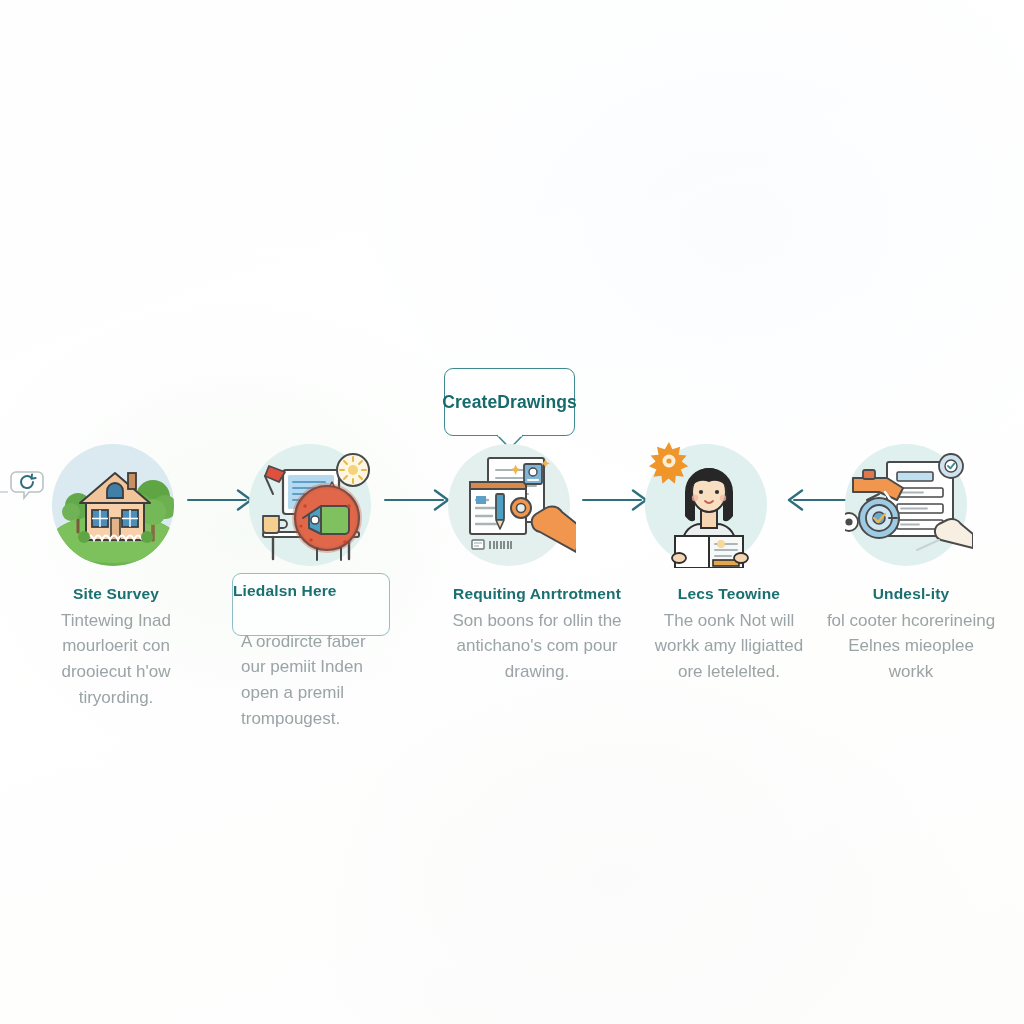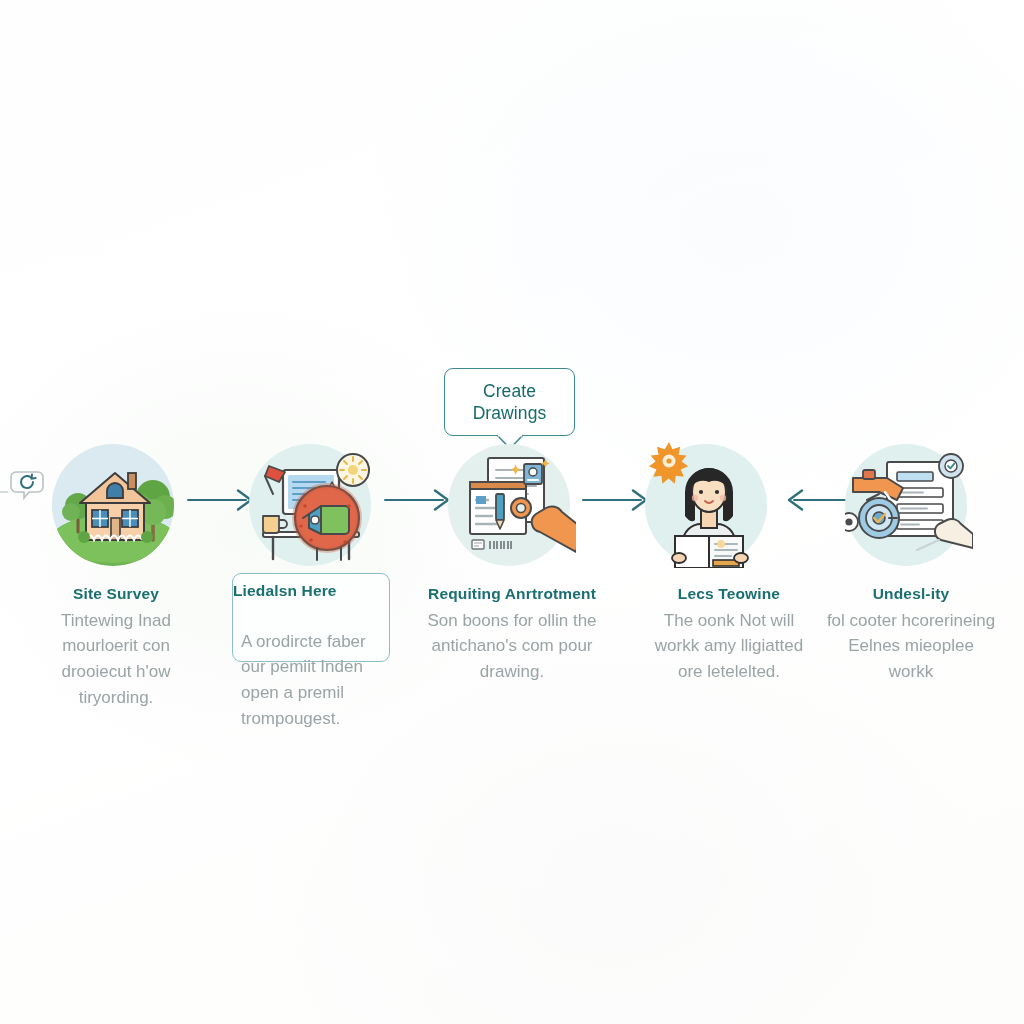--- a/index.html
+++ b/index.html
@@ -79,26 +79,25 @@
     height: 68px;
     border: 1.6px solid #3d8a93;
     border-radius: 9px;
     background: #ffffff;
     box-sizing: border-box;
   }
   #callout .ctext {
     position: absolute;
     inset: 0;
     display: flex;
-    flex-direction: column;
     align-items: center;
     justify-content: center;
     color: #176a6c;
     font-size: 17.5px;
-    font-weight: normal;
+    font-weight: bold;
     line-height: 1.26;
     letter-spacing: 0.1px;
     text-align: center;
   }
   #callout .tail {
     position: absolute;
     left: 50%;
     top: 100%;
     margin-left: -13px;
     width: 26px;
@@ -129,21 +128,21 @@
     margin: 0;
     padding: 0 6px;
   }
 
   
   #cap-2-wrap {
     position: absolute;
     left: 232px;
     top: 573px;
     width: 158px;
-    height: 89px;
+    height: 63px;
     border: 1.5px solid #8fbec6;
     border-radius: 9px;
     background: #fdfefe;
     box-sizing: border-box;
   }
   #cap-2-wrap .cap-title { margin-top: 8px; }
   #cap-2-wrap .cap-body { padding: 0 8px; margin-top: 28px; }
 </style>
 </head>
 <body>
@@ -402,21 +401,21 @@
   <div class="caption" style="left:23px">
     <div class="cap-title">Site Survey</div>
     <div class="cap-body">Tintewing Inad mourloerit con drooiecut h'ow tiryording.</div>
   </div>
 
   <div id="cap-2-wrap">
     <div class="cap-title">Liedalsn Here</div>
     <div class="cap-body">A orodircte faber our pemiit Inden open a premil trompougest.</div>
   </div>
 
-  <div class="caption" style="left:419px">
+  <div class="caption" style="left:444px">
     <div class="cap-title">Requiting Anrtrotment</div>
     <div class="cap-body">Son boons for ollin the antichano's com pour drawing.</div>
   </div>
 
   <div class="caption" style="left:636px">
     <div class="cap-title">Lecs Teowine</div>
     <div class="cap-body">The oonk Not will workk amy lligiatted ore letelelted.</div>
   </div>
 
   <div class="caption" style="left:818px">

